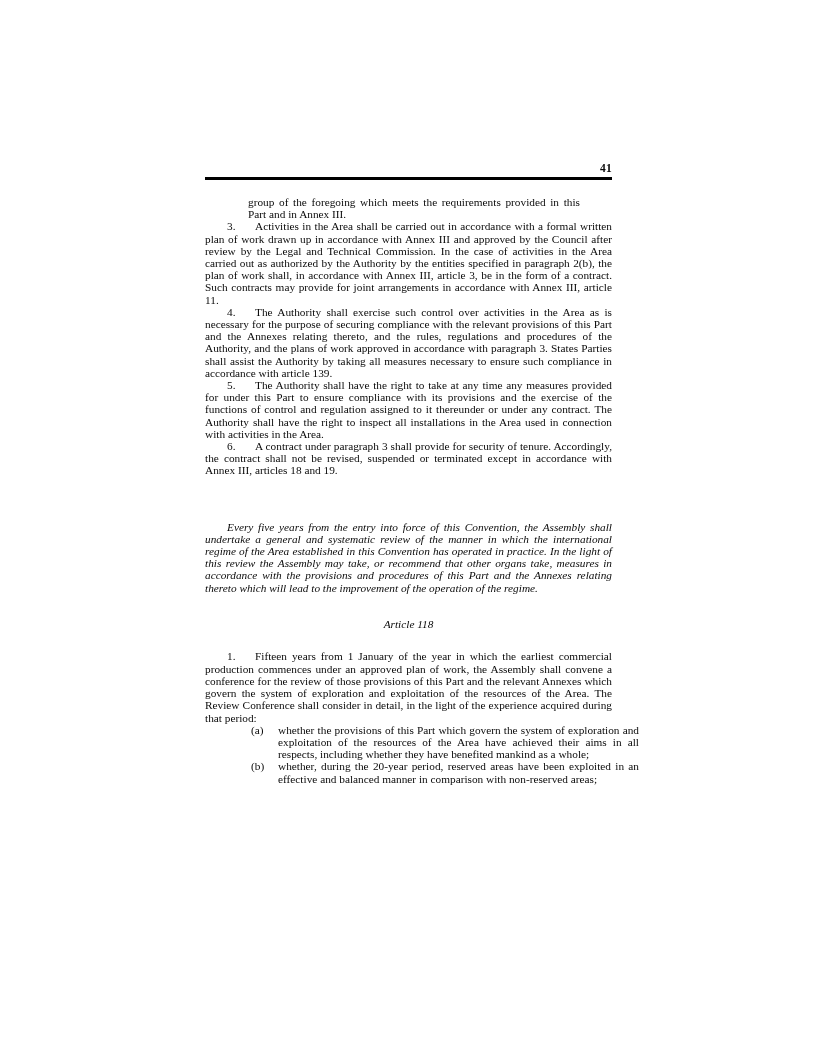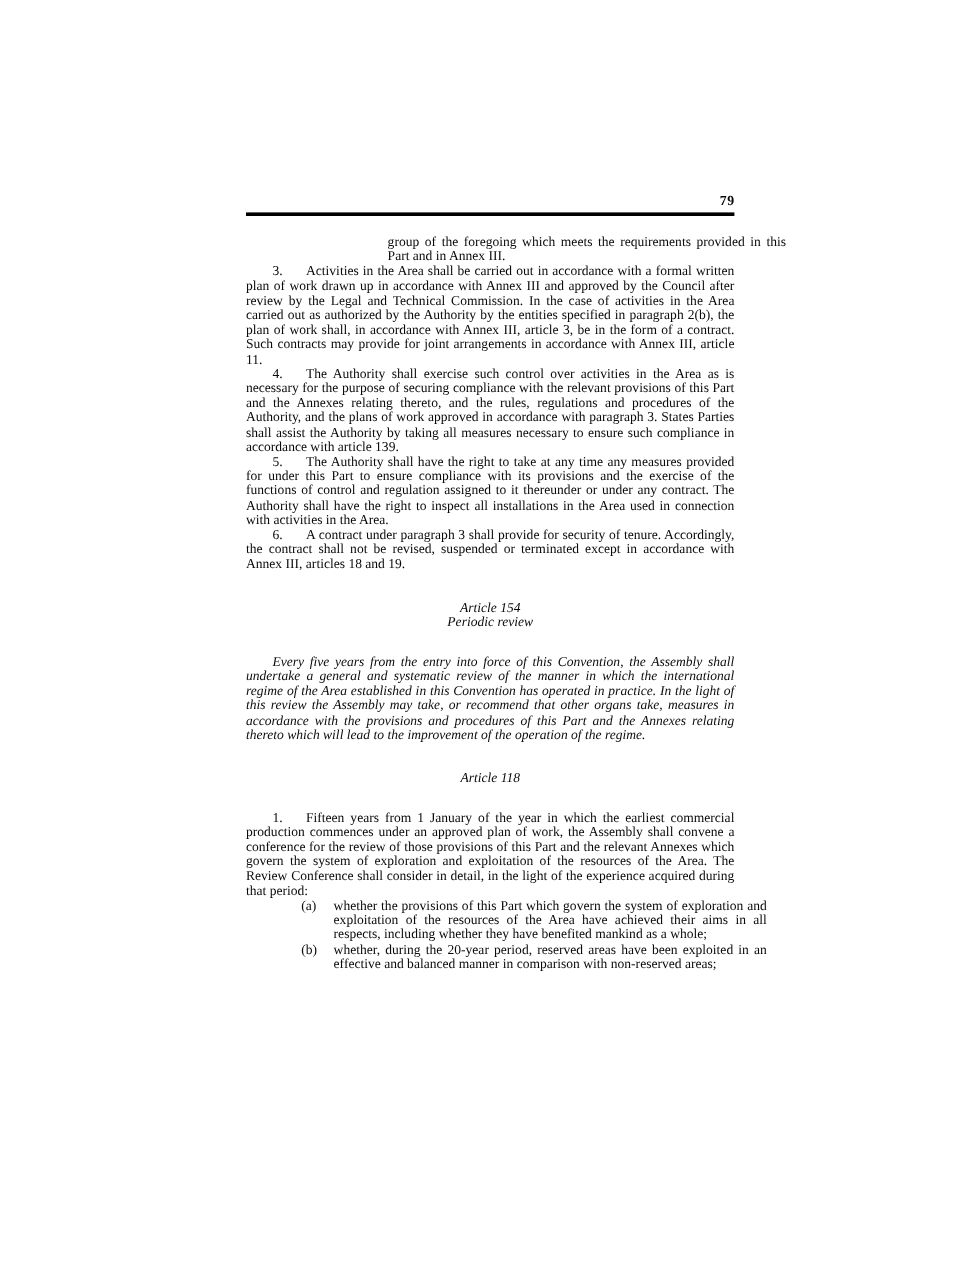--- a/index.html
+++ b/index.html
@@ -63,21 +63,21 @@
     font-size: 11.3px;
     line-height: 12.2px;
     text-align: justify;
     text-justify: inter-word;
     -webkit-hyphens: none;
     hyphens: none;
   }
 
   
   .carryover {
-    margin-left: 118px;
+    margin-left: 43px;
     width: 332px;
     text-align: justify;
   }
 
   
   .numbered {
     text-indent: 0;
   }
   .numbered .pnum {
     display: inline-block;
@@ -122,42 +122,38 @@
   }
 
   .last-line-left { text-align-last: left; }
 </style>
 </head>
 <body>
 
 <div class="page">
 
   <div class="page-header">
-    <span class="folio">79</span>
+    <span class="folio">41</span>
     <span class="header-rule"></span>
   </div>
 
   <div class="body-text">
 
     <p class="carryover last-line-left">group of the foregoing which meets the requirements provided in this Part and in Annex III.</p>
 
     <p class="numbered"><span class="pnum">3.</span><span>Activities in the Area shall be carried out in accordance with a formal written plan of work drawn up in accordance with Annex III and approved by the Council after review by the Legal and Technical Commission. In the case of activities in the Area carried out as authorized by the Authority by the entities specified in paragraph 2(b), the plan of work shall, in accordance with Annex III, article 3, be in the form of a contract. Such contracts may provide for joint arrangements in accordance with Annex III, article 11.</span></p>
 
     <p class="numbered"><span class="pnum">4.</span><span>The Authority shall exercise such control over activities in the Area as is necessary for the purpose of securing compliance with the relevant provisions of this Part and the Annexes relating thereto, and the rules, regulations and procedures of the Authority, and the plans of work approved in accordance with paragraph 3. States Parties shall assist the Authority by taking all measures necessary to ensure such compliance in accordance with article 139.</span></p>
 
     <p class="numbered"><span class="pnum">5.</span><span>The Authority shall have the right to take at any time any measures provided for under this Part to ensure compliance with its provisions and the exercise of the functions of control and regulation assigned to it thereunder or under any contract. The Authority shall have the right to inspect all installations in the Area used in connection with activities in the Area.</span></p>
 
     <p class="numbered last-line-left"><span class="pnum">6.</span><span>A contract under paragraph 3 shall provide for security of tenure. Accordingly, the contract shall not be revised, suspended or terminated except in accordance with Annex III, articles 18 and 19.</span></p>
 
     <div class="gap-lg"></div>
 
-    <p class="article-heading">
-      <span class="art-num">Article 154</span>
-      <span class="art-title">Periodic review</span>
-    </p>
 
     <div class="gap-md"></div>
 
     <p class="indented last-line-left">Every five years from the entry into force of this Convention, the Assembly shall undertake a general and systematic review of the manner in which the international regime of the Area established in this Convention has operated in practice. In the light of this review the Assembly may take, or recommend that other organs take, measures in accordance with the provisions and procedures of this Part and the Annexes relating thereto which will lead to the improvement of the operation of the regime.</p>
 
     <div class="gap-lg"></div>
 
     <p class="article-heading">
       <span class="art-num">Article 118</span>
     </p>

